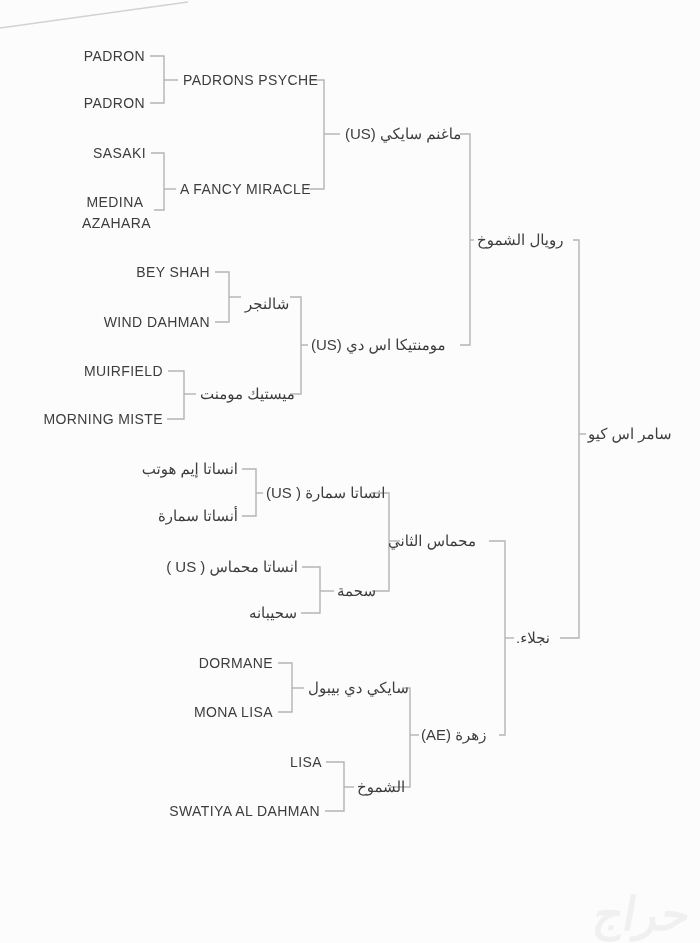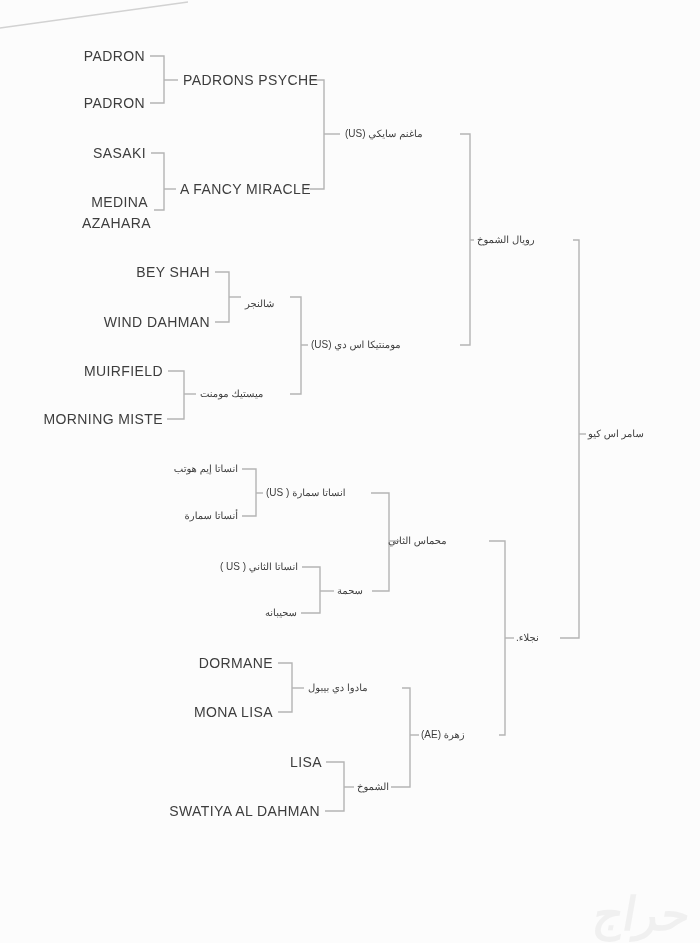--- a/index.html
+++ b/index.html
@@ -7,22 +7,22 @@
     width:700px; height:943px; position:relative; overflow:hidden;
     background:#fcfcfc;
     font-family:"Liberation Sans", sans-serif;
   }
   .connectors { position:absolute; left:0; top:0; width:700px; height:943px; }
   .node {
     position:absolute; white-space:nowrap;
     font-size:14px; line-height:20px; color:#3d3d3d;
   }
   .en { letter-spacing:.4px; }
-  .ar { font-size:10px; }
-  .wrap2 { white-space:normal; line-height:21px; text-align:right; }
+  .ar { font-size:15px; }
+  .wrap2 { white-space:normal; line-height:21px; text-align:center; }
   .watermark {
     position:absolute; right:10px; bottom:2px;
     font-size:46px; font-weight:bold; color:#f0f0f0;
     transform:skewX(-10deg);
   }
 </style>
 </head>
 <body>
 
 <svg class="connectors" viewBox="0 0 700 943" xmlns="http://www.w3.org/2000/svg" fill="none" stroke="#b4b4b4" stroke-width="1.4">
@@ -77,34 +77,34 @@
 <div class="node en" style="right:555px; top:46px">PADRON</div>
 <div class="node en" style="right:555px; top:93px">PADRON</div>
 <div class="node en" style="right:554px; top:143px">SASAKI</div>
 <div class="node en wrap2" style="right:552px; top:192px; width:66px">MEDINA AZAHARA</div>
 <div class="node en" style="right:490px; top:262px">BEY SHAH</div>
 <div class="node en" style="right:490px; top:312px">WIND DAHMAN</div>
 <div class="node en" style="right:537px; top:361px">MUIRFIELD</div>
 <div class="node en" style="right:537px; top:409px">MORNING MISTE</div>
 <div class="node ar" dir="rtl" style="right:462px; top:459px">انساتا إيم هوتب</div>
 <div class="node ar" dir="rtl" style="right:462px; top:506px">أنساتا سمارة</div>
-<div class="node ar" dir="rtl" style="right:402px; top:557px">انساتا الثاني ( US )</div>
+<div class="node ar" dir="rtl" style="right:402px; top:557px">انساتا محماس ( US )</div>
 <div class="node ar" dir="rtl" style="right:403px; top:603px">سحيبانه</div>
 <div class="node en" style="right:427px; top:653px">DORMANE</div>
 <div class="node en" style="right:427px; top:702px">MONA LISA</div>
 <div class="node en" style="right:378px; top:752px">LISA</div>
 <div class="node en" style="right:380px; top:801px">SWATIYA AL DAHMAN</div>
 
 <div class="node en" style="left:183px; top:70px">PADRONS PSYCHE</div>
 <div class="node en" style="left:180px; top:179px">A FANCY MIRACLE</div>
 <div class="node ar" dir="rtl" style="left:245px; top:294px">شالنجر</div>
 <div class="node ar" dir="rtl" style="left:200px; top:384px">ميستيك مومنت</div>
 <div class="node ar" dir="rtl" style="left:266px; top:483px">انساتا سمارة ( US)</div>
 <div class="node ar" dir="rtl" style="left:337px; top:581px">سحمة</div>
-<div class="node ar" dir="rtl" style="left:308px; top:678px">مادوا دي بيبول</div>
+<div class="node ar" dir="rtl" style="left:308px; top:678px">سايكي دي بيبول</div>
 <div class="node ar" dir="rtl" style="left:357px; top:777px">الشموخ</div>
 
 <div class="node ar" dir="rtl" style="left:345px; top:124px">ماغنم سايكي (US)</div>
 <div class="node ar" dir="rtl" style="left:311px; top:335px">مومنتيكا اس دي (US)</div>
 <div class="node ar" dir="rtl" style="left:388px; top:531px">محماس الثاني</div>
 <div class="node ar" dir="rtl" style="left:421px; top:725px">زهرة (AE)</div>
 
 <div class="node ar" dir="rtl" style="left:477px; top:230px">رويال الشموخ</div>
 <div class="node ar" dir="rtl" style="left:516px; top:628px">نجلاء.</div>
 

